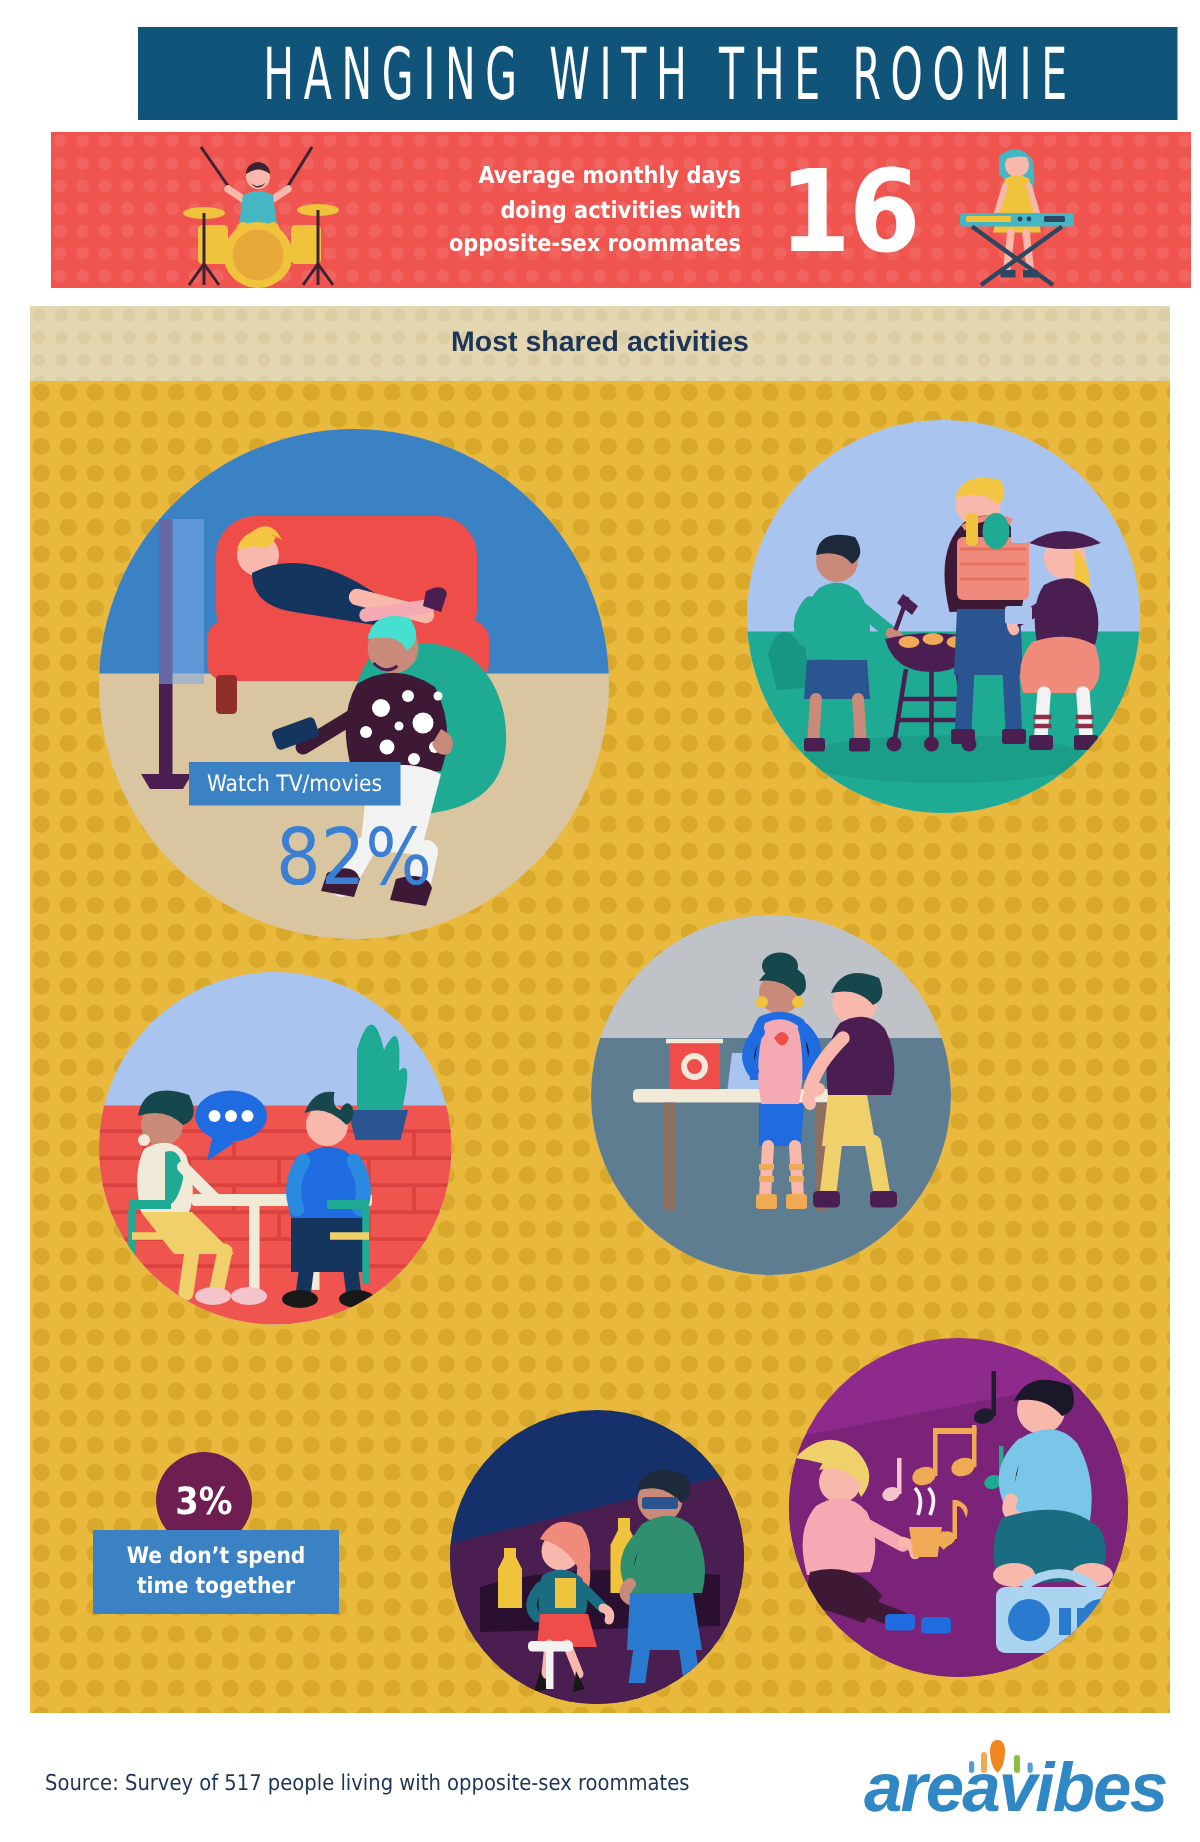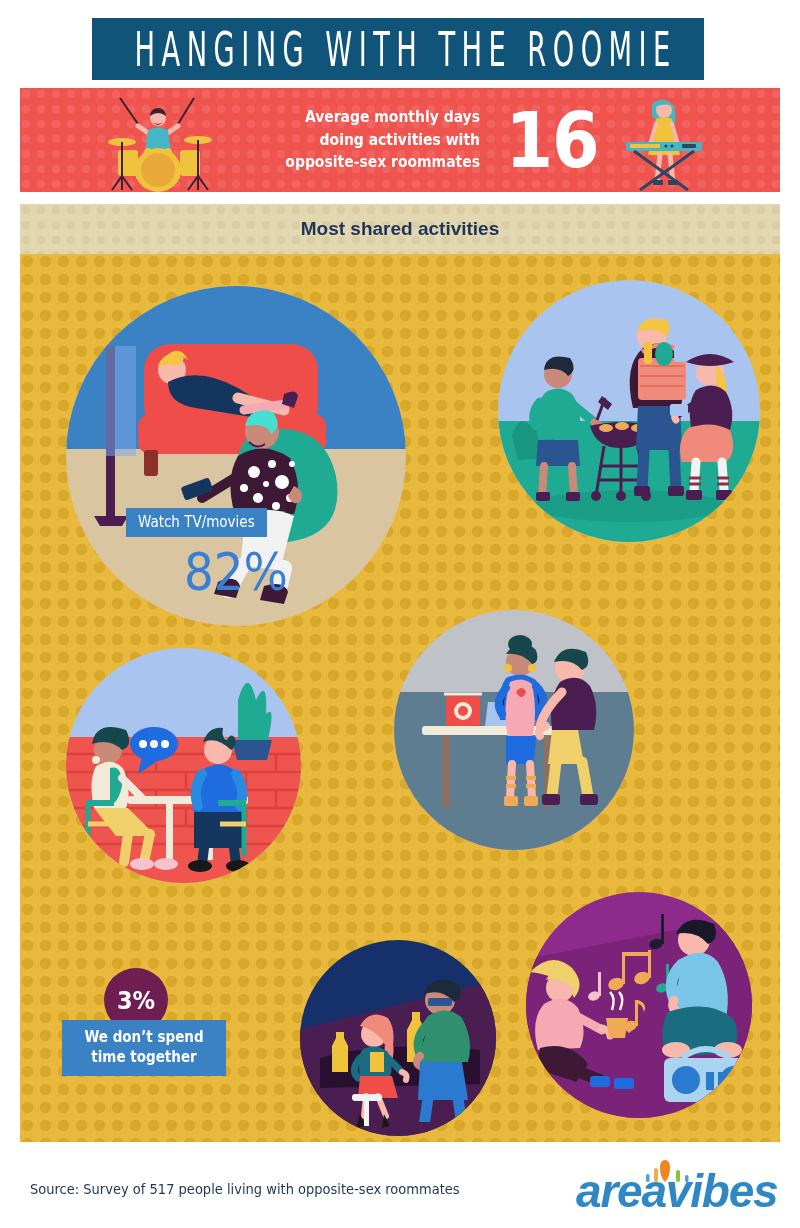--- a/index.html
+++ b/index.html
@@ -5,33 +5,33 @@
   * { margin:0; padding:0; box-sizing:border-box; }
   html,body{ background:#ffffff; }
   body {
     width:800px; height:1228px; position:relative;
     font-family:"Liberation Sans", sans-serif;
     overflow:hidden;
   }
 
   
   .title-bar{
-    position:absolute; left:92px; top:18px; width:612px; height:62px;
+    position:absolute; left:92px; top:18px; width:693px; height:62px;
     background:#115479; display:flex; align-items:center; justify-content:center;padding-left:16px;
   }
   .title-bar .title-text{
     color:#ffffff; font-size:33px; letter-spacing:7px;
     font-family:"Liberation Sans Narrow","DejaVu Sans Condensed","Liberation Sans",sans-serif;
     font-weight:300; transform:scaleY(1.45) scaleX(0.92); transform-origin:center;
     white-space:nowrap;
   }
 
   
   .red-banner{
-    position:absolute; left:20px; top:88px; width:760px; height:104px;
+    position:absolute; left:34px; top:88px; width:760px; height:104px;
     background:#f0544f;
     background-image:radial-gradient(circle at 6px 6px, rgba(255,255,255,0.085) 4px, transparent 4.6px);
     background-size:15px 15px;
     display:flex; align-items:center;
   }
   .drummer-art{ position:absolute; left:78px; top:4px; width:150px; height:100px; }
   .keyboard-art{ position:absolute; right:62px; top:4px; width:110px; height:100px; }
   .banner-text{
     position:absolute; left:228px; top:0; width:232px; height:104px;
     display:flex; flex-direction:column; align-items:flex-end; justify-content:center;

